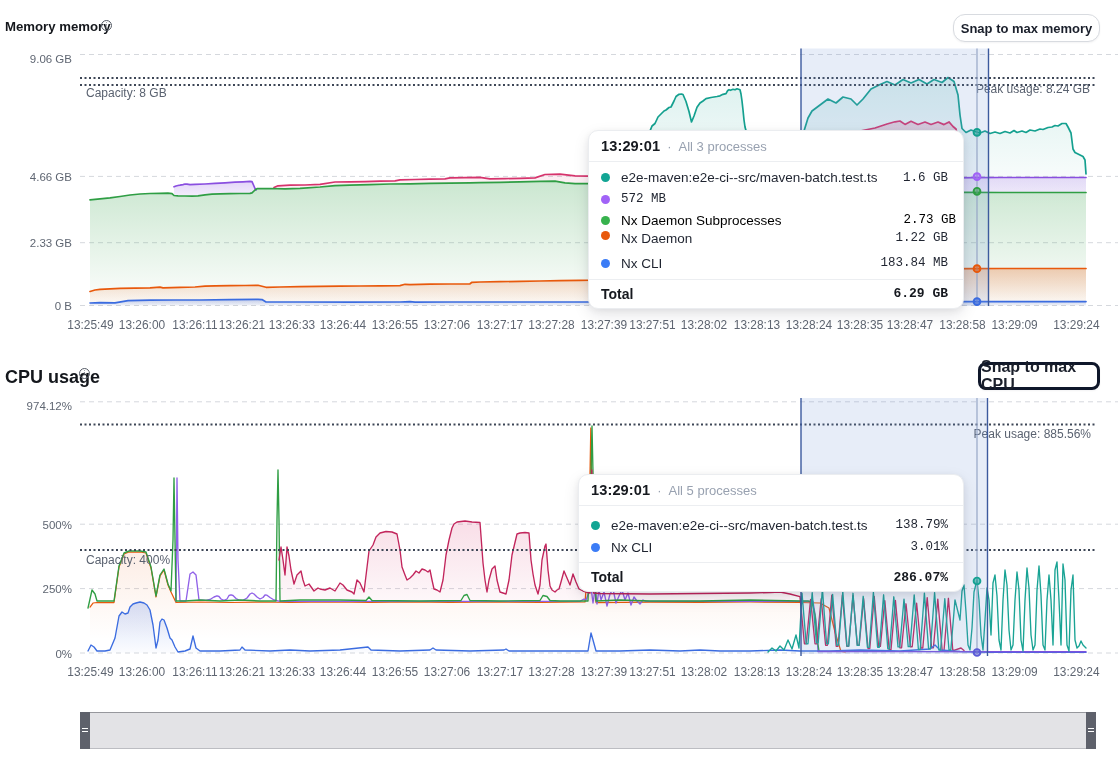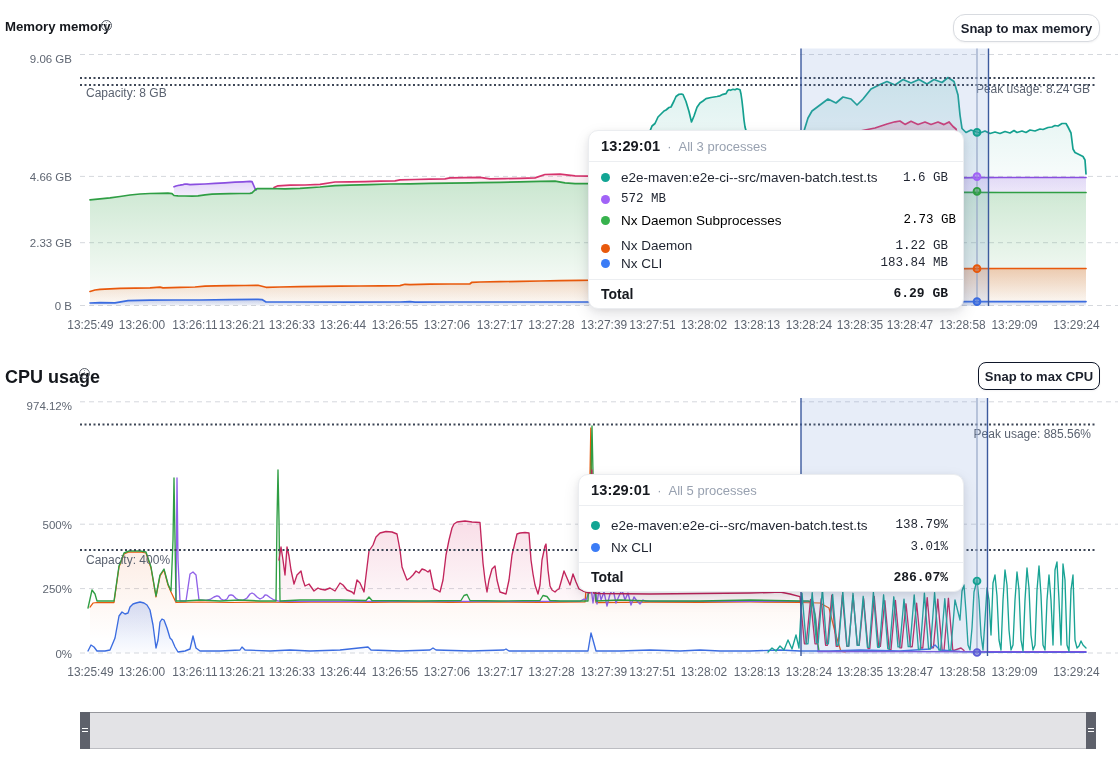--- a/index.html
+++ b/index.html
@@ -159,21 +159,21 @@
       <text x="910" y="676" font-size="11.9" fill="#5f6672" text-anchor="middle" font-family="Liberation Sans,sans-serif">13:28:47</text>
       <text x="962.5" y="676" font-size="11.9" fill="#5f6672" text-anchor="middle" font-family="Liberation Sans,sans-serif">13:28:58</text>
       <text x="1014.6" y="676" font-size="11.9" fill="#5f6672" text-anchor="middle" font-family="Liberation Sans,sans-serif">13:29:09</text>
       <text x="1076.4" y="676" font-size="11.9" fill="#5f6672" text-anchor="middle" font-family="Liberation Sans,sans-serif">13:29:24</text>
     </svg>
     <div style="position:absolute;left:5px;top:19px;font-size:13.2px;font-weight:bold;color:#14171c;font-family:'Liberation Sans',sans-serif;z-index:4">Memory memory</div>
     <div style="position:absolute;left:100.5px;top:20px;width:11px;height:11px;border:1.3px solid #555b66;border-radius:50%;color:#555b66;font-size:8px;display:flex;align-items:center;justify-content:center;font-family:'Liberation Serif',serif;font-style:italic;z-index:4">i</div>
     <div style="position:absolute;left:5px;top:367px;font-size:18px;font-weight:bold;color:#14171c;font-family:'Liberation Sans',sans-serif;z-index:4">CPU usage</div>
     <div style="position:absolute;left:78.5px;top:368px;width:11px;height:11px;border:1.3px solid #555b66;border-radius:50%;color:#555b66;font-size:8px;display:flex;align-items:center;justify-content:center;font-family:'Liberation Serif',serif;font-style:italic;z-index:4">i</div>
     <div style="position:absolute;left:953px;top:14px;width:147px;height:28px;background:#fff;border:1px solid #d8dbe0;border-radius:12px;box-shadow:0 1px 2px rgba(16,24,40,.05);display:flex;align-items:center;justify-content:center;font-size:13px;font-weight:bold;color:#1a1f2b;font-family:'Liberation Sans',sans-serif;z-index:4">Snap to max memory</div>
-    <div style="position:absolute;left:978px;top:362px;width:122px;height:28px;background:#fff;border:1px solid #0f172a;border-radius:8px;box-shadow:0 1px 2px rgba(16,24,40,.05);display:flex;align-items:center;justify-content:center;font-size:13px;font-weight:bold;color:#1a1f2b;font-family:'Liberation Sans',sans-serif;z-index:4">Snap to max CPU</div>
+    <div style="position:absolute;left:978px;top:362px;width:122px;height:28px;background:#fff;border:3px solid #0f172a;border-radius:8px;box-shadow:0 1px 2px rgba(16,24,40,.05);display:flex;align-items:center;justify-content:center;font-size:16px;font-weight:bold;color:#1a1f2b;font-family:'Liberation Sans',sans-serif;z-index:4">Snap to max CPU</div>
     <div style="position:absolute;left:588px;top:130px;width:376px;background:#fff;border:1px solid #ebedf0;border-radius:10px;box-shadow:0 6px 16px rgba(16,24,40,.1),0 2px 6px rgba(16,24,40,.06);font-family:'Liberation Sans',sans-serif;z-index:5">
       <div style="height:30px;display:flex;align-items:center;padding:0 16px 0 12px;color:#98a1b0;font-size:13px;">
         <span style="color:#16191f;font-weight:bold;font-size:14.6px;letter-spacing:.1px">13:29:01</span>
         <span style="margin:0 7px;">·</span>
         <span>All 3 processes</span>
       </div>
       <div style="border-top:1px solid #eceef1;margin:0 0 5px 0"></div>
       <div style="display:flex;align-items:center;height:21.4px;padding:0 15px 0 12px;font-size:13.5px;color:#1f2430">
         <span style="width:9px;height:9px;border-radius:50%;background:#12a594;margin-right:11px;flex:none"></span>
         <span style="flex:1;white-space:nowrap">e2e-maven:e2e-ci--src/maven-batch.test.ts</span>
@@ -181,21 +181,21 @@
       </div>
       <div style="display:flex;align-items:center;height:21.4px;padding:0 15px 0 12px;font-size:13.5px;color:#1f2430">
         <span style="width:9px;height:9px;border-radius:50%;background:#a163f7;margin-right:11px;flex:none"></span>
         <span style="font-family:'Liberation Mono',monospace;font-size:12.5px">572&nbsp;MB</span>
       </div>
       <div style="display:flex;align-items:center;height:21.4px;padding:0 7px 0 12px;font-size:13.5px;color:#000000">
         <span style="width:9px;height:9px;border-radius:50%;background:#37b24d;margin-right:11px;flex:none"></span>
         <span style="flex:1;white-space:nowrap">Nx Daemon Subprocesses</span>
         <span style="font-family:'Liberation Mono',monospace;font-size:12.5px">2.73&nbsp;GB</span>
       </div>
-      <div style="display:flex;align-items:flex-end;height:21.4px;padding:0 15px 0 12px;font-size:13.5px;color:#1f2430">
+      <div style="display:flex;align-items:flex-start;height:21.4px;padding:0 15px 0 12px;font-size:13.5px;color:#1f2430">
         <span style="width:9px;height:9px;border-radius:50%;background:#e8590c;margin-right:11px;flex:none"></span>
         <span style="flex:1;white-space:nowrap">Nx Daemon</span>
         <span style="font-family:'Liberation Mono',monospace;font-size:12.5px">1.22&nbsp;GB</span>
       </div>
       <div style="display:flex;align-items:center;height:21.4px;padding:0 15px 0 12px;font-size:13.5px;color:#1f2430">
         <span style="width:9px;height:9px;border-radius:50%;background:#3b7cf6;margin-right:11px;flex:none"></span>
         <span style="flex:1;white-space:nowrap">Nx CLI</span>
         <span style="font-family:'Liberation Mono',monospace;font-size:12.5px">183.84&nbsp;MB</span>
       </div>
       <div style="border-top:1px solid #eceef1;margin:5px 0 0 0"></div>

